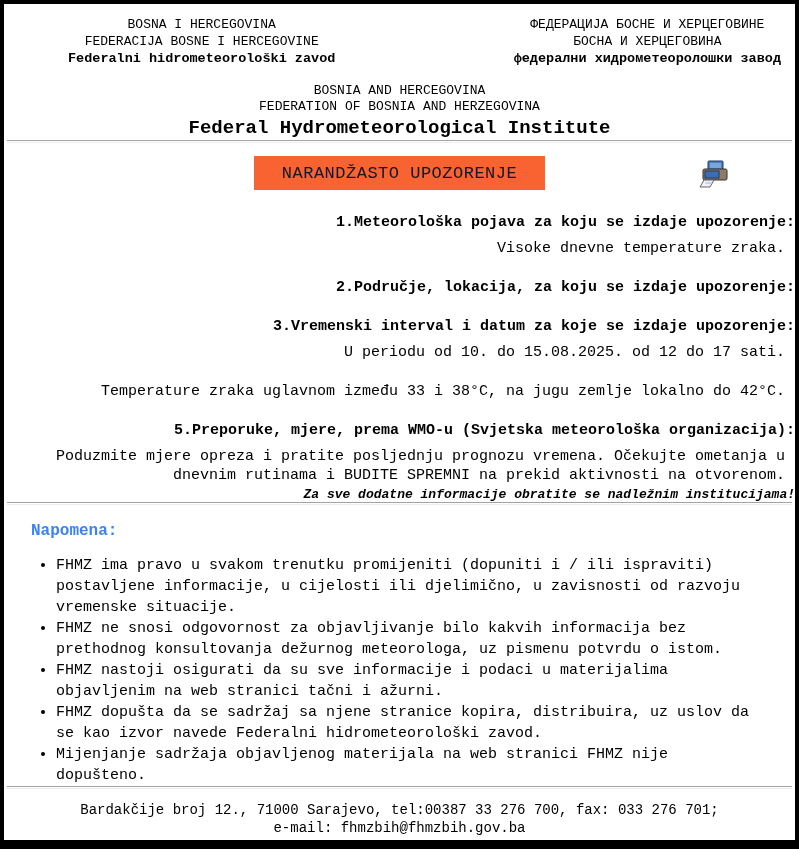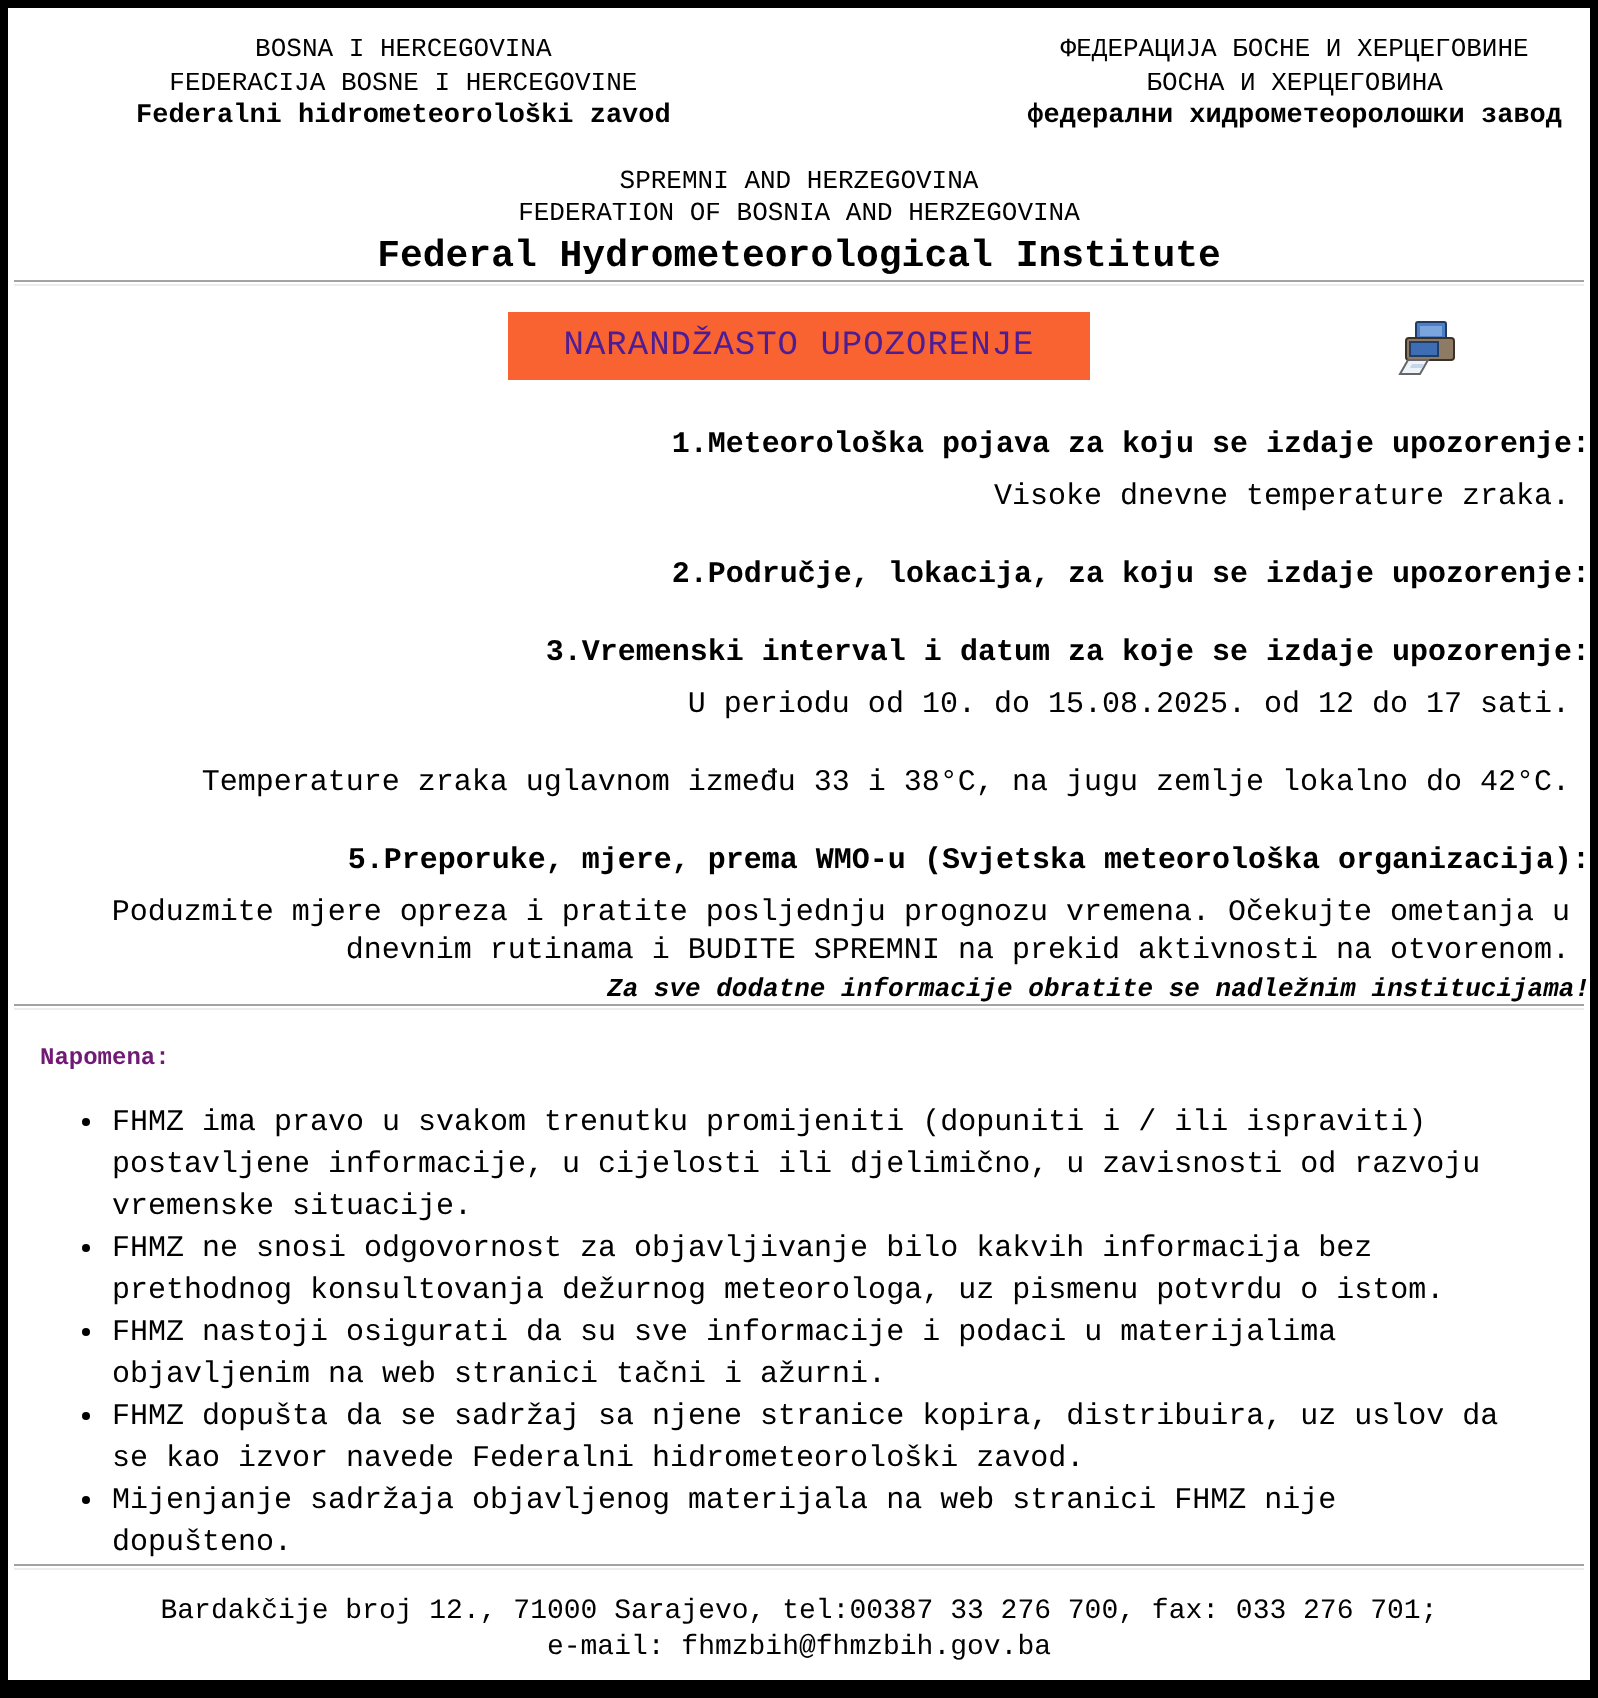--- a/index.html
+++ b/index.html
@@ -18,33 +18,33 @@
   hr.divider {
     height:1px; border:none; margin:0 3px;
     border-top:1px solid #a3a3a3; border-bottom:1px solid #ededed;
   }
   .hr1 { margin-top:13px; }
   .hr2 { margin-top:40px; }
   .hr3 { margin-top:27px; }
   
   .banner-row { position:relative; text-align:center; margin-top:13px; height:36px; }
   .banner {
-    display:inline-block; background:#F96332; color:#4c1d95;
+    display:inline-block; background:#F96332; color:#0f172a;
     font-size:17px; letter-spacing:0.5px; padding:8px 28px 7px;
   }
   .printer { position:absolute; right:64px; top:2px; width:32px; height:32px; cursor:pointer; }
   
   .section { margin-top:22px; text-align:right; }
   .section-heading { font-weight:bold; font-size:15px; }
   .section-body { margin-top:9px; font-size:15px; padding:0 10px; }
   .section-emphasis { font-weight:bold; font-style:italic; font-size:13px; margin-top:1px; }
   .section-5 .section-body { line-height:1.25; }
   
   .notes { padding:0 16px; }
-  .notes-heading { color:#701a75; font-weight:bold; font-size:12px; margin-top:17px; }
+  .notes-heading { color:#3b82f6; font-weight:bold; font-size:16px; margin-top:17px;margin-left:11px; }
   ul.notes-list { margin:15px 24px 0 36px; padding:0; font-size:15px; line-height:1.4; }
   ul.notes-list li { margin:0; }
   
   .footer { text-align:center; font-size:14px; line-height:1.3; margin-top:12px; }
 </style>
 </head>
 <body>
 
 <div class="page">
 
@@ -55,21 +55,21 @@
       <div class="l3">Federalni hidrometeorološki zavod</div>
     </div>
     <div class="header-col">
       <div>ФЕДЕРАЦИЈА БОСНЕ И ХЕРЦЕГОВИНЕ</div>
       <div>БОСНА И ХЕРЦЕГОВИНА</div>
       <div class="l3">федерални хидрометеоролошки завод</div>
     </div>
   </div>
 
   <div class="header-center">
-    <div>SPREMNI AND HERZEGOVINA</div>
+    <div>BOSNIA AND HERCEGOVINA</div>
     <div>FEDERATION OF BOSNIA AND HERZEGOVINA</div>
     <div class="l3">Federal Hydrometeorological Institute</div>
   </div>
 
   <hr class="divider hr1">
 
   <div class="banner-row">
     <span class="banner">NARANDŽASTO UPOZORENJE</span>
     <span class="printer">
       <svg viewBox="0 0 32 32" width="32" height="32">

